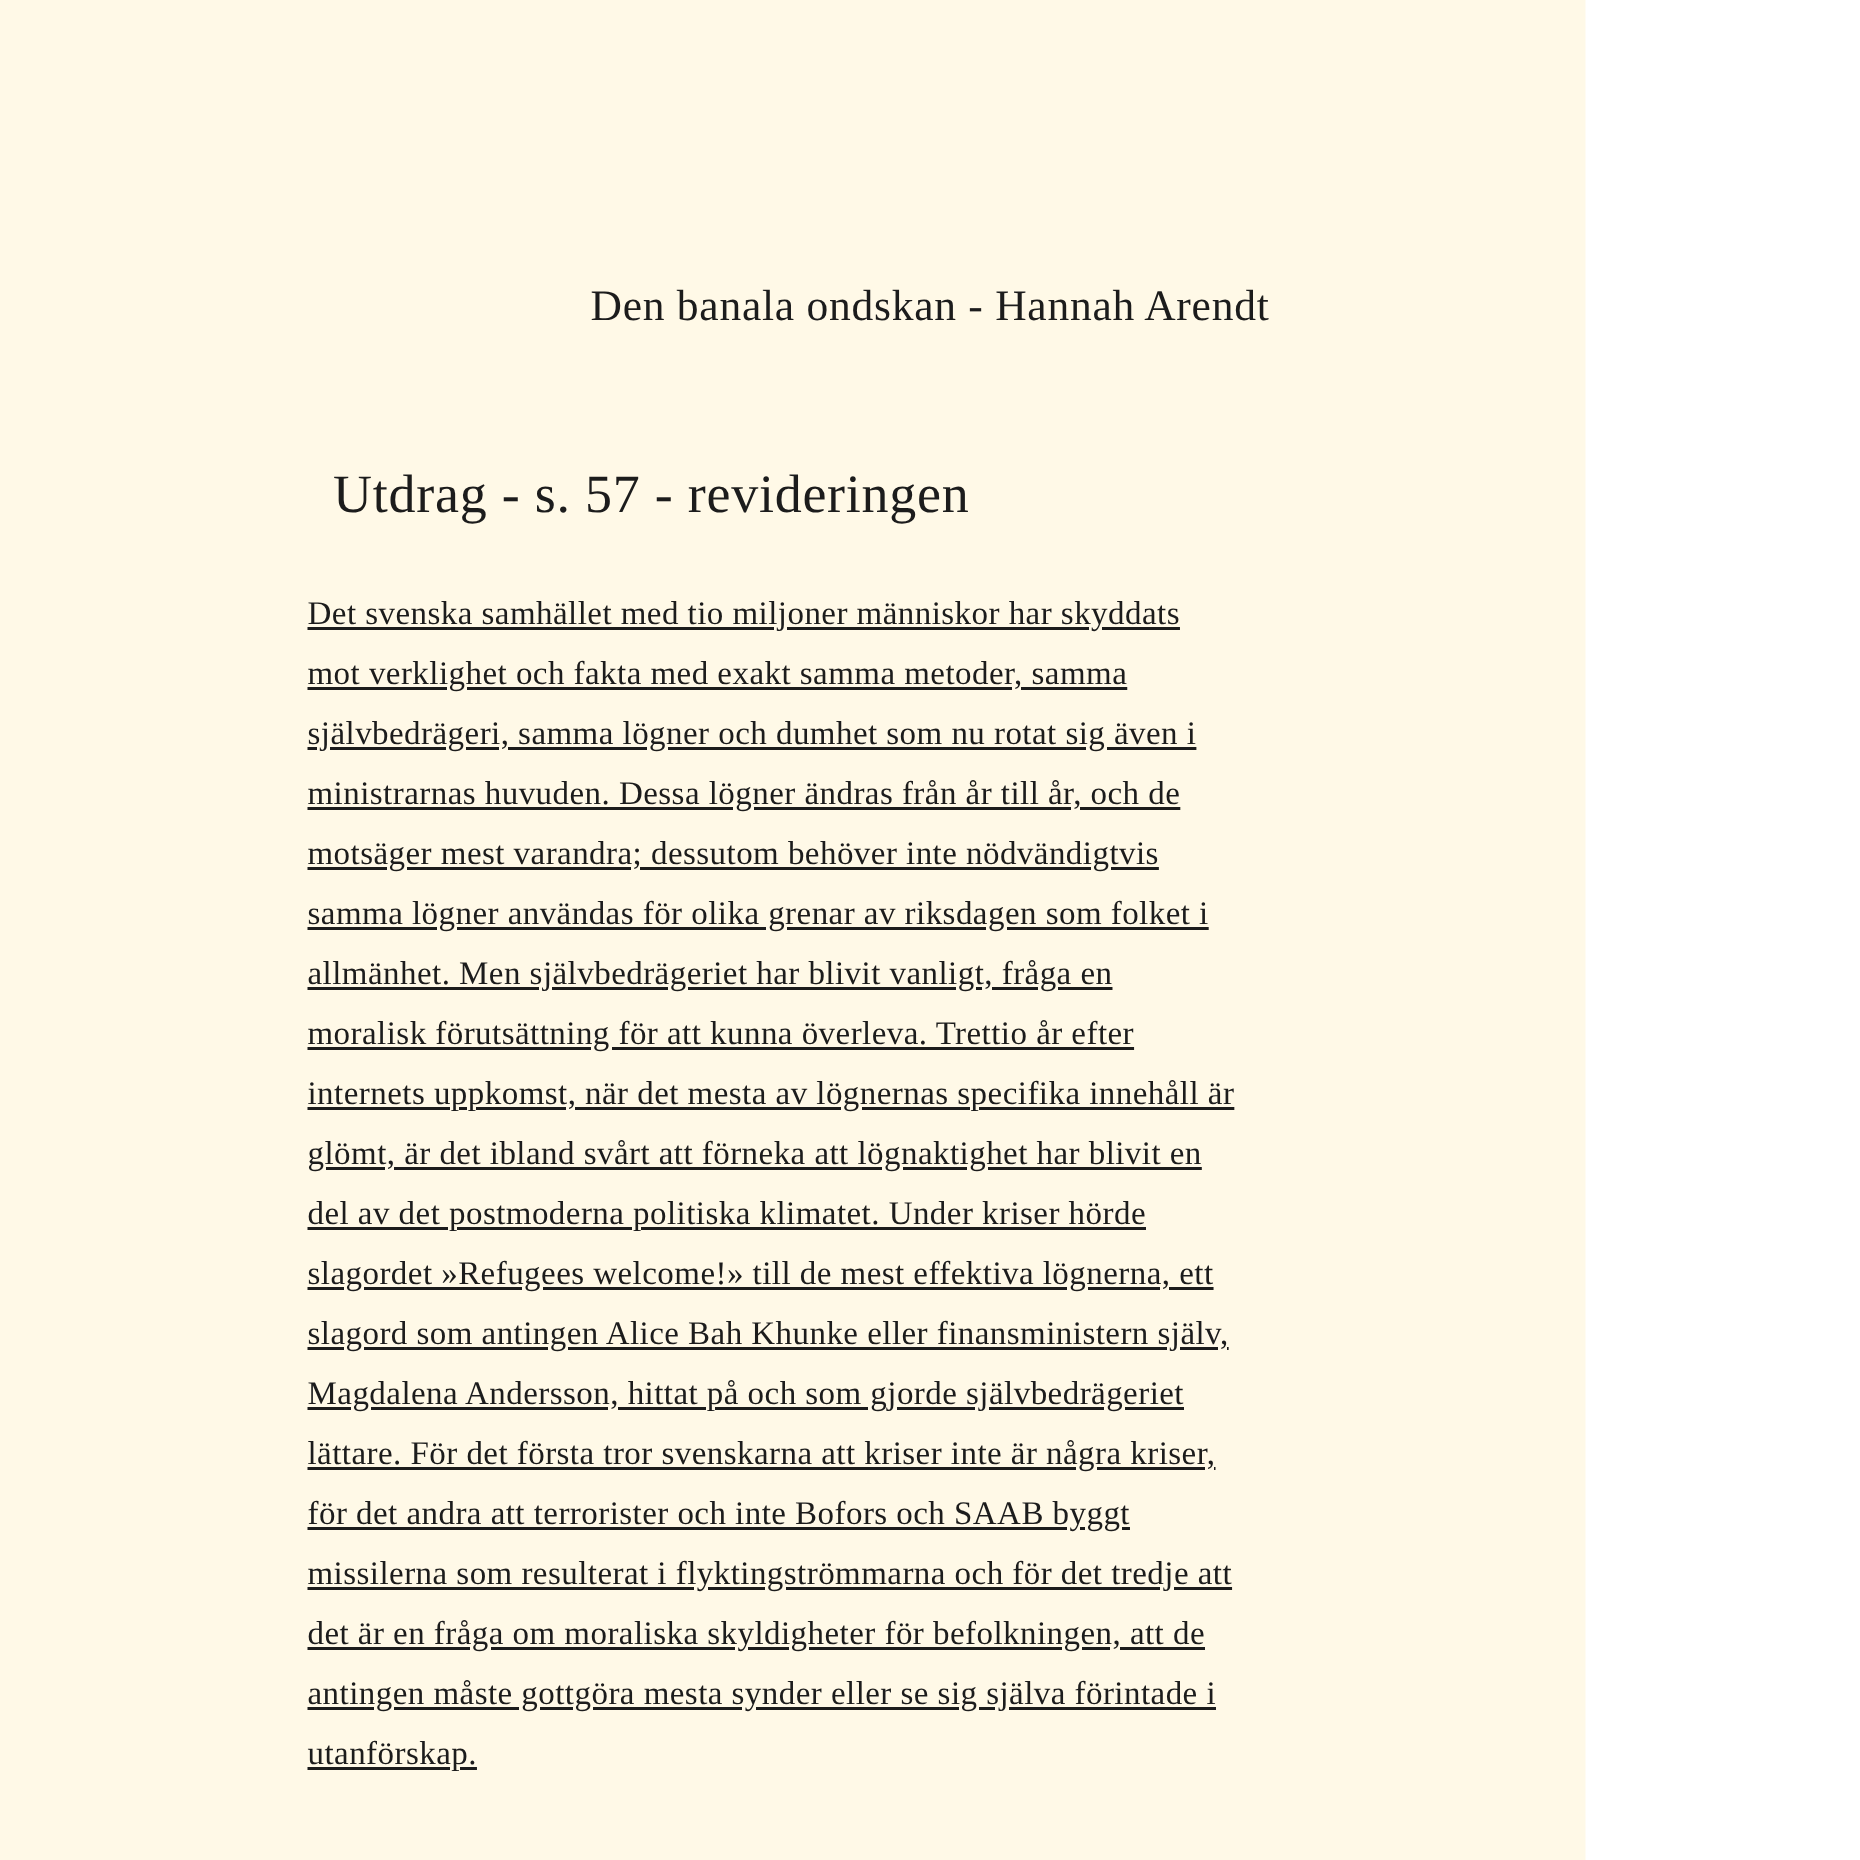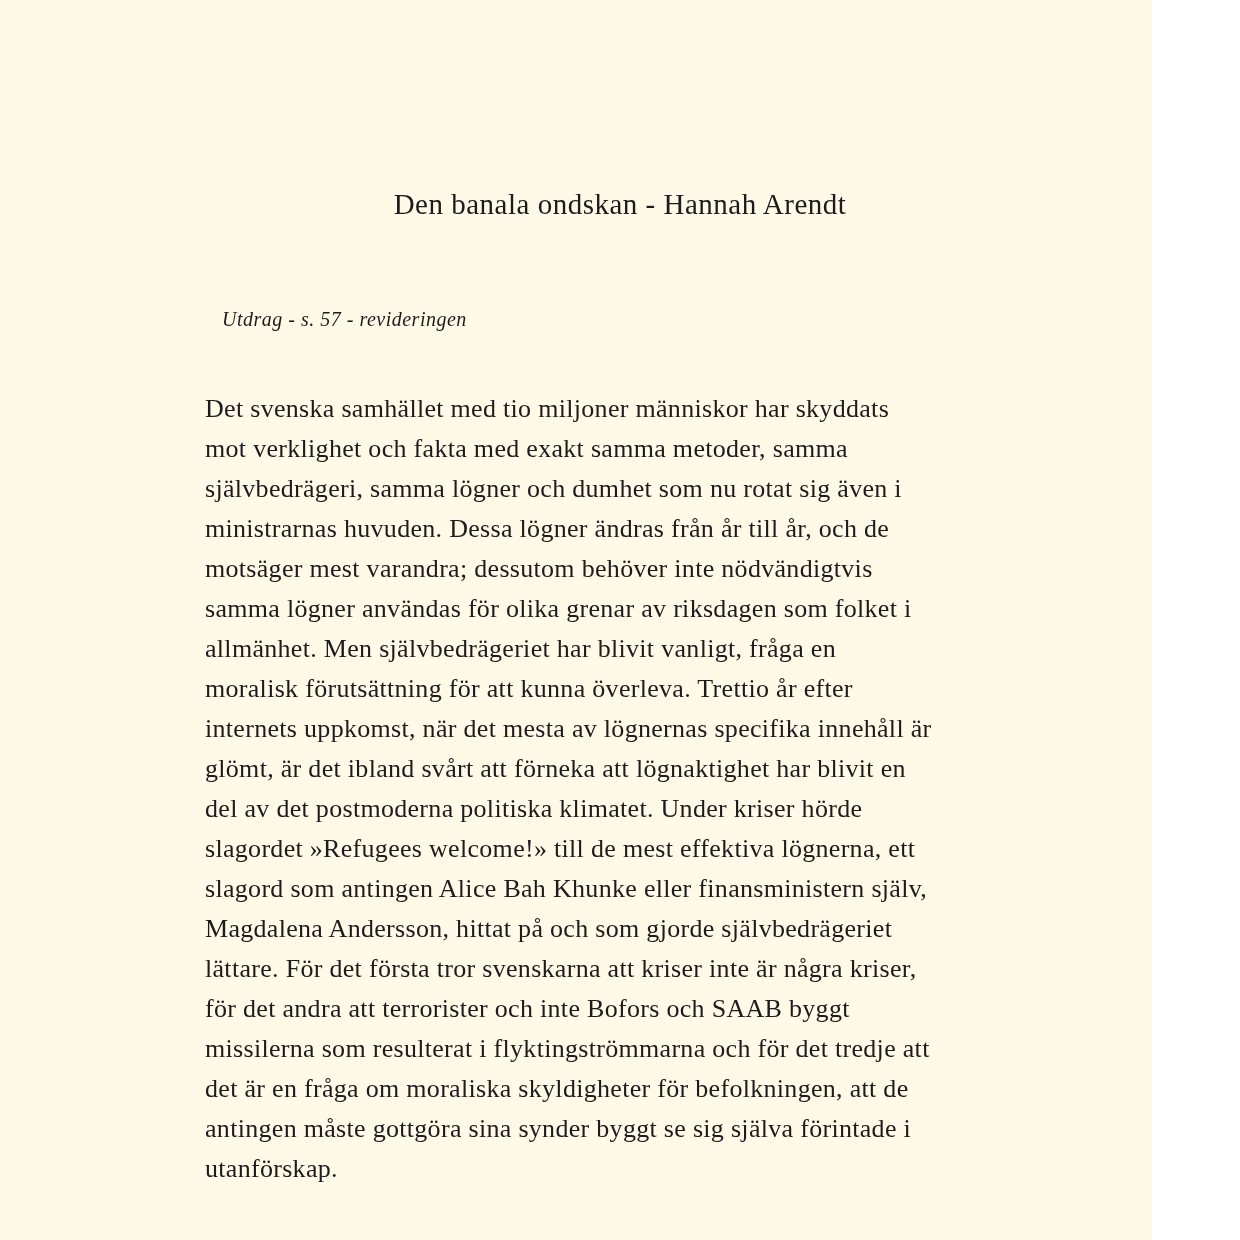--- a/index.html
+++ b/index.html
@@ -1,54 +1,54 @@
 <!DOCTYPE html>
 <html><head>
 <meta charset="utf-8">
 <style>
   html, body {
     margin: 0;
     padding: 0;
   }
   .page {
     position: relative;
-    width: 1152px;
+    width: 1057px;
     height: 1240px;
     background: #FFF9E7;
     color: #1C1C1C;
     font-family: "Liberation Serif", serif;
     overflow: hidden;
   }
   .doc-title {
     position: absolute;
     top: 188px;
     left: 0;
     width: 1240px;
     text-align: center;
     font-size: 29px;
     letter-spacing: 0.5px;
     white-space: nowrap;
   }
   .doc-subtitle {
     position: absolute;
     top: 308px;
     left: 222px;
-    font-size: 20px;
+    font-size: 36px;
     letter-spacing: 0.5px;
     white-space: nowrap;
-    font-style: italic;
   }
   .doc-body {
     position: absolute;
     top: 389px;
     left: 205px;
     width: 780px;
-    font-size: 26px;
+    font-size: 22px;
     line-height: 40px;
     letter-spacing: 0.3px;
+    text-decoration: underline;
   }
   .doc-body .line {
     white-space: nowrap;
   }
 </style>
 </head>
 <body>
 
 <div class="page" style="background: rgb(255, 249, 231); color: rgb(28, 28, 28);">
   <div class="doc-title">Den banala ondskan - Hannah Arendt</div>
@@ -67,16 +67,16 @@
     <div class="line">internets uppkomst, när det mesta av lögnernas specifika innehåll är</div>
     <div class="line">glömt, är det ibland svårt att förneka att lögnaktighet har blivit en</div>
     <div class="line">del av det postmoderna politiska klimatet. Under kriser hörde</div>
     <div class="line">slagordet »Refugees welcome!» till de mest effektiva lögnerna, ett</div>
     <div class="line">slagord som antingen Alice Bah Khunke eller finansministern själv,</div>
     <div class="line">Magdalena Andersson, hittat på och som gjorde självbedrägeriet</div>
     <div class="line">lättare. För det första tror svenskarna att kriser inte är några kriser,</div>
     <div class="line">för det andra att terrorister och inte Bofors och SAAB byggt</div>
     <div class="line">missilerna som resulterat i flyktingströmmarna och för det tredje att</div>
     <div class="line">det är en fråga om moraliska skyldigheter för befolkningen, att de</div>
-    <div class="line">antingen måste gottgöra sina synder byggt se sig själva förintade i</div>
+    <div class="line">antingen måste gottgöra mesta synder eller se sig själva förintade i</div>
     <div class="line">utanförskap.</div>
   </div>
 </div>
 
 </body></html>

